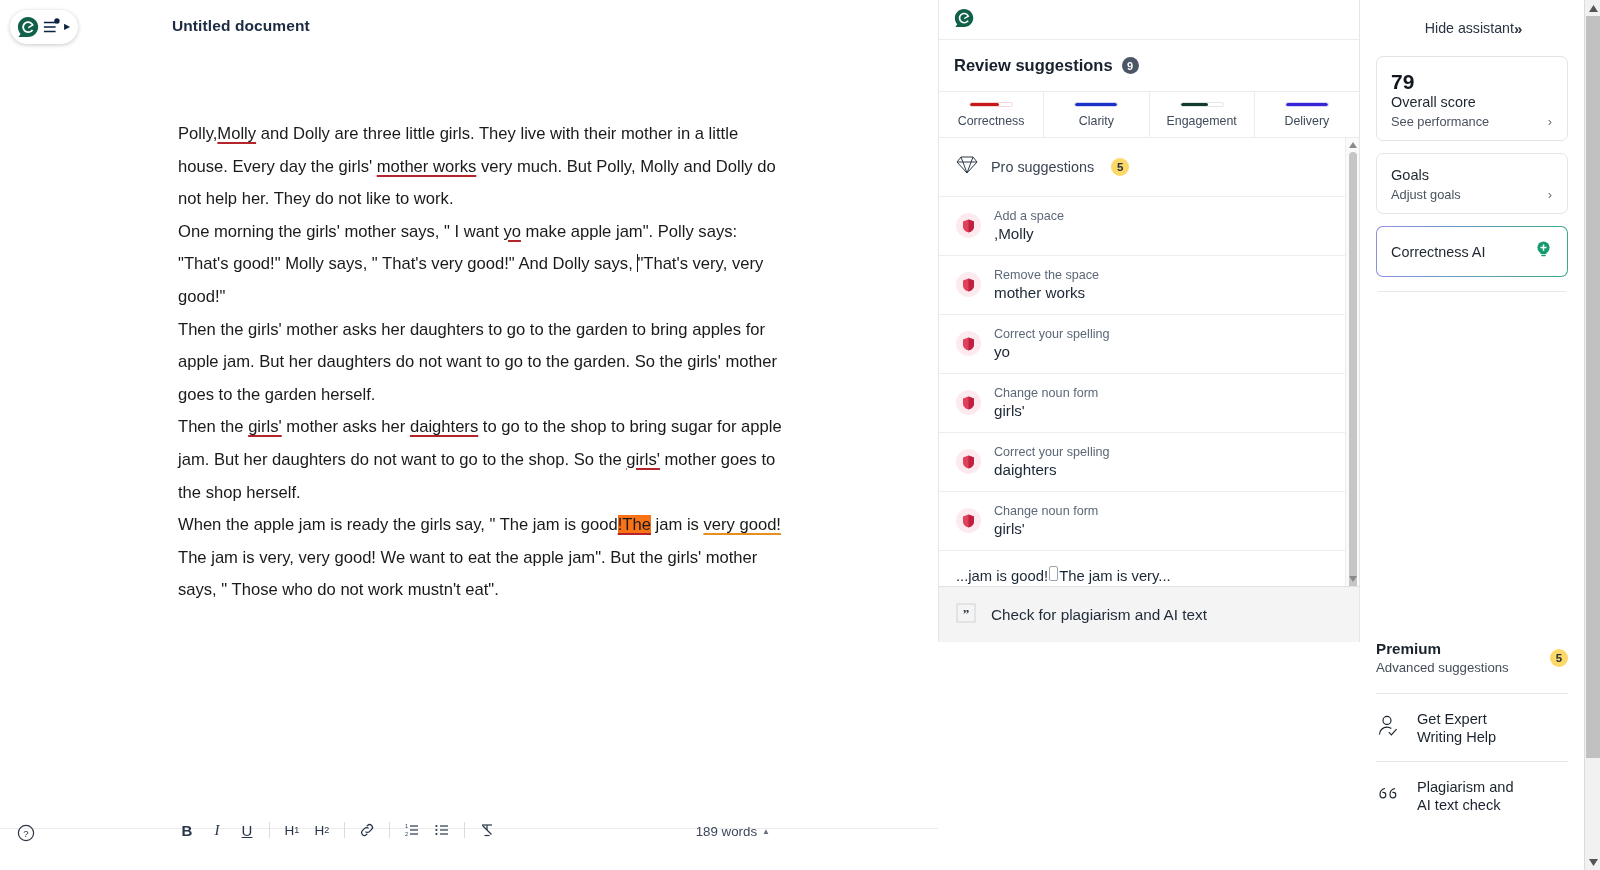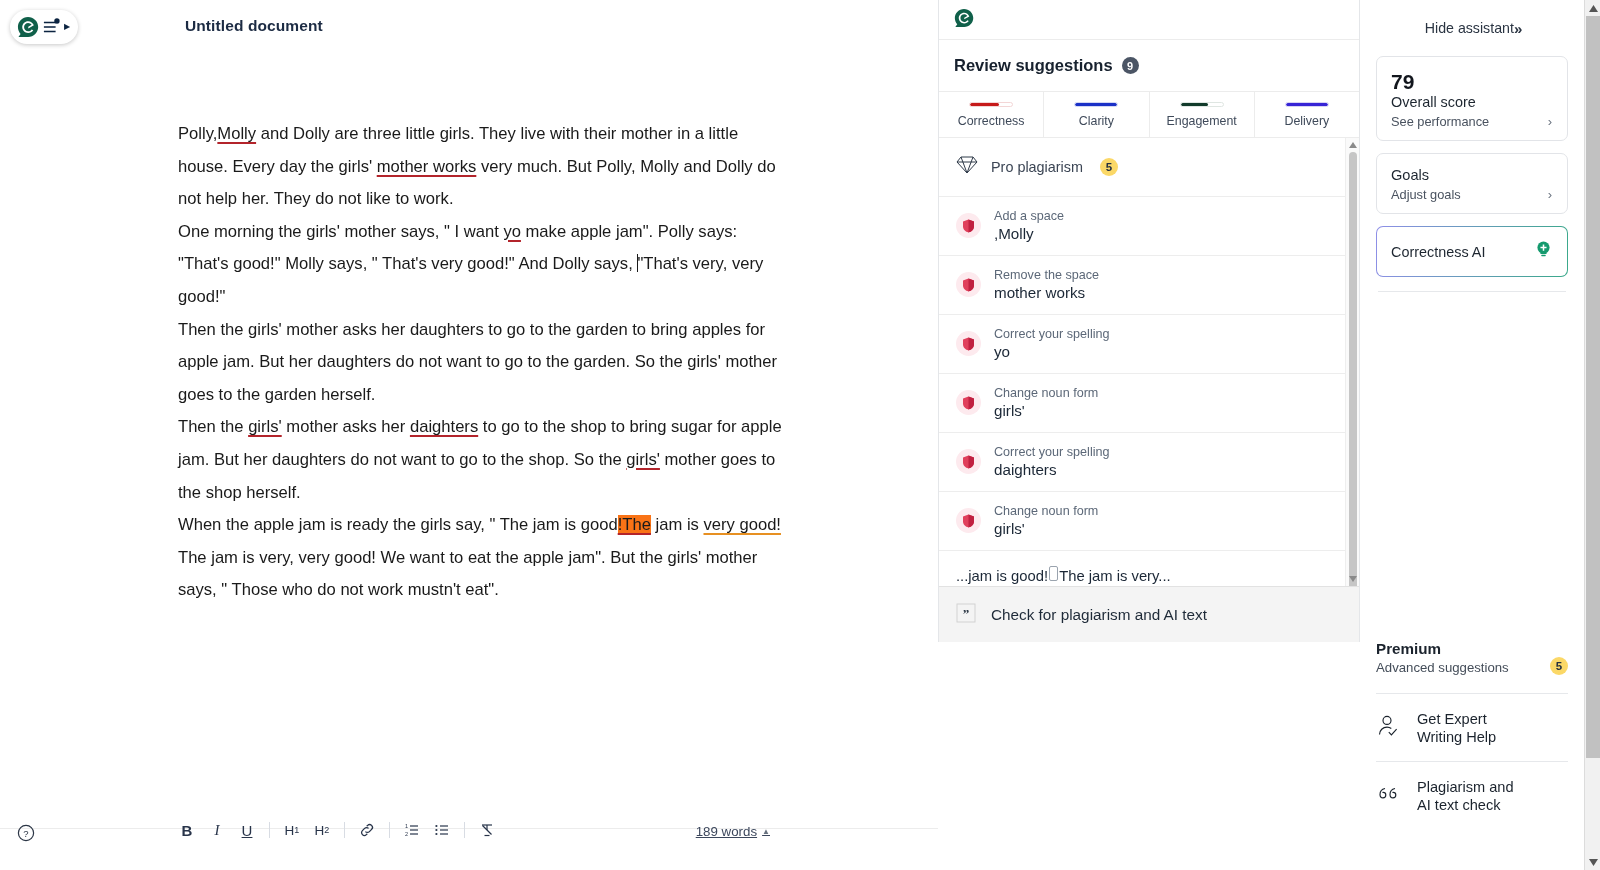--- a/index.html
+++ b/index.html
@@ -25,21 +25,21 @@
     border-radius: 17px;
     box-shadow: 0 1px 4px rgba(0,0,0,.22);
     display: flex; align-items: center; gap: 3px;
     padding-left: 7px;
   }
   .g-mark { width: 22px; height: 22px; display:block; }
   .sliders { width: 20px; height: 18px; display:block; }
   .pill-caret { font-size: 8px; color: #0b2340; line-height: 1; margin-left:-1px;}
 
   .doc-title {
-    position: absolute; left: 185px; top: 17px;
+    position: absolute; left: 172px; top: 17px;
     font-size: 15.5px; font-weight: bold; color: #1c2b43;
     letter-spacing: .1px;
   }
 
   .doc-body {
     position: absolute; left: 178px; top: 118px;
     width: 608px;
     font-size: 16.6px;
     line-height: 32.6px;
     color: #1a1a1a;
@@ -89,21 +89,21 @@
     color: #28344a; font-size: 15px; cursor: pointer;
     background: none; border: none;
     font-family: "Liberation Serif", serif;
   }
   .fmt-btn.h { font-size: 13.5px; font-family: "Liberation Sans", sans-serif;}
   .fmt-btn.h sub { font-size: 9px; }
   .fmt-sep { width: 1px; height: 16px; background: #d8dce3; margin: 0 7px; }
   .word-count {
     position: absolute; right: 168px; bottom: 31px;
     font-size: 13.3px; color: #3c475c; cursor: pointer;
-    display: flex; align-items: center; gap: 5px; text-decoration: underline;
+    display: flex; align-items: center; gap: 5px;
   }
   .wc-caret { font-size: 8px; color: #68727f; }
 
   
   .sugg-panel {
     position: relative;
     width: 422px; height: 642px;
     flex: 0 0 422px;
     background: #fff;
     border-left: 1px solid #e4e6e9;
@@ -267,21 +267,21 @@
       linear-gradient(#fff,#fff) padding-box,
       linear-gradient(100deg,#8f8fe8,#3aa98a) border-box;
     padding: 13px 14px; margin-bottom: 14px;
     display: flex; align-items: center; justify-content: space-between;
     cursor: pointer;
   }
   .genai-label { font-size: 14.4px; color: #1d2630; }
   .side-div { height: 1px; background: #e6e8eb; margin: 4px 2px 0 2px; }
 
   .premium-blk { position: absolute; left: 16px; right: 16px; top: 640px; }
-  .premium-row { display: flex; align-items: flex-end; justify-content: space-between; }
+  .premium-row { display: flex; align-items: center; justify-content: space-between; }
   .premium-title { font-size: 15.2px; font-weight: bold; color: #1b232d; }
   .premium-sub { font-size: 13.2px; color: #444d59; margin-top: 3px; }
   .side-sep { height: 1px; background: #e6e8eb; margin: 18px 0 0 0; }
   .side-link {
     display: flex; align-items: center; gap: 15px;
     padding: 16px 0 15px 0; cursor: pointer;
   }
   .side-link-label { font-size: 14.6px; color: #1b232d; line-height: 18px; }
 
   
@@ -442,21 +442,21 @@
         </div>
       </div>
 
     <div class="sugg-scroll">
       <div class="sugg-list" id="sugg-list">
           <div class="pro-row">
             <span><svg width="22" height="18" viewBox="0 0 22 18" fill="none" stroke="#2f3a49" stroke-width="1">
                 <path d="M5 1h12l4 5-10 11L1 6z"></path>
                 <path d="M1 6h20M5 1l6 16M17 1l-6 16"></path>
               </svg></span>
-            <span class="pro-label">Pro plagiarism</span>
+            <span class="pro-label">Pro suggestions</span>
             <span class="badge-gold">5</span>
           </div>
           <div class="sugg-item">
             <span class="sugg-icon-wrap">
               <svg width="13" height="14" viewBox="0 0 13 14">
                 <path d="M6.5 0.6L12 2.6v4.6c0 3.4-2.3 5.5-5.5 6.2C3.3 12.7 1 10.6 1 7.2V2.6z" fill="#e0405c"></path>
                 <path d="M6.5 0.6L12 2.6v4.6c0 3.4-2.3 5.5-5.5 6.2z" fill="#c02040"></path>
               </svg>
             </span>
             <span class="sugg-txt">

